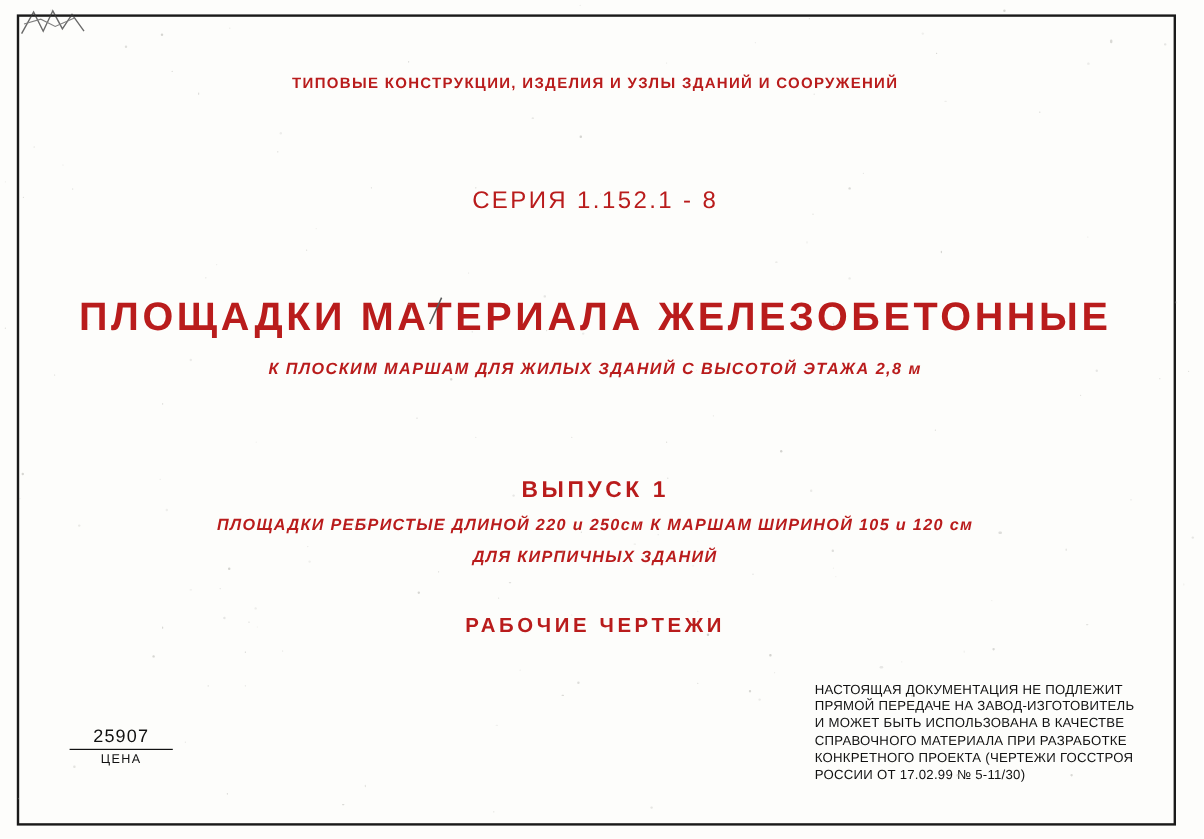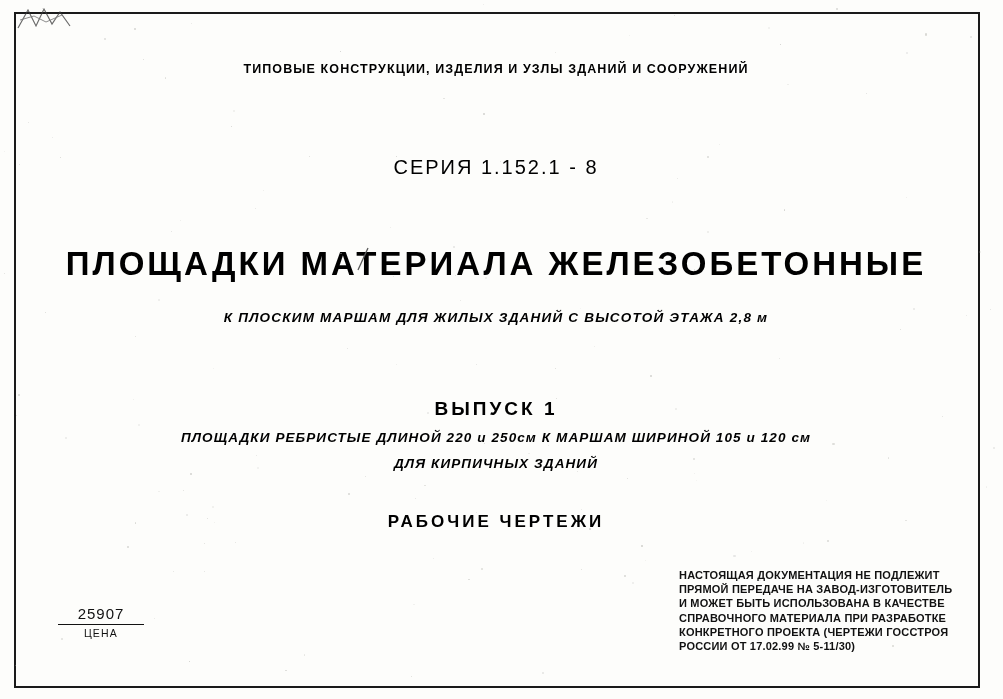--- a/index.html
+++ b/index.html
@@ -36,21 +36,21 @@
     position: absolute;
     left: 16px;
     top: 6px;
     width: 60px;
     height: 26px;
     overflow: hidden;
     opacity: .75;
   }
   .txt {
     position: absolute;
-    color: #000000;
+    color: #b91c1c;
     text-align: center;
     white-space: nowrap;
     transform: translateX(-50%);
     letter-spacing: 1px;
   }
   .center-col { left: 496px; }
 
   .head-line {
     top: 62px;
     font-size: 12.5px;
@@ -68,21 +68,20 @@
     font-size: 33px;
     font-weight: 700;
     letter-spacing: 3px;
   }
   .subtitle {
     top: 300px;
     font-size: 13.5px;
     font-weight: 600;
     letter-spacing: 1.2px;
     font-style: italic;
-    margin-top: 10px;
   }
   .issue-word {
     top: 398px;
     font-size: 19px;
     font-weight: 700;
     letter-spacing: 3px;
   }
   .issue-desc1 {
     top: 430px;
     font-size: 13.5px;
@@ -104,21 +103,21 @@
     letter-spacing: 3px;
   }
   .notice {
     position: absolute;
     left: 679px;
     top: 568px;
     width: 290px;
     font-size: 11px;
     line-height: 14.2px;
     color: #111;
-    font-weight: 700;
+    font-weight: 400;
     letter-spacing: .2px;
     text-align: left;
   }
   .notice div { white-space: nowrap; }
   .price-block {
     position: absolute;
     left: 58px;
     top: 605px;
     width: 86px;
     text-align: center;

